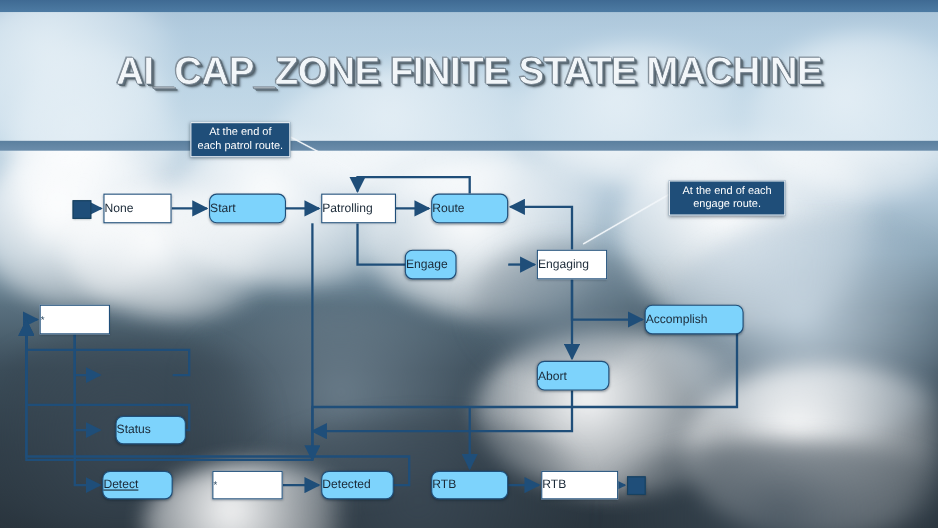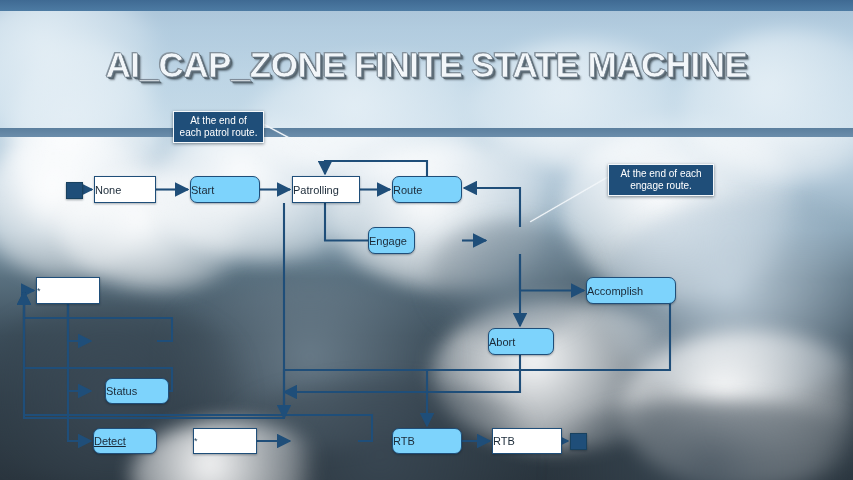--- a/index.html
+++ b/index.html
@@ -176,37 +176,43 @@
     </div>
     <div class="node white" style="left:292px;top:176px;width:68px;height:27px;">
       <span>Patrolling</span>
     </div>
     <div class="node blue" style="left:392px;top:176px;width:70px;height:27px;">
       <span>Route</span>
     </div>
     <div class="node blue" style="left:368px;top:227px;width:47px;height:27px;">
       <span>Engage</span>
     </div>
+    <div class="node white" style="left:488px;top:227px;width:64px;height:27px;">
+      <span>Engaging</span>
+    </div>
     <div class="node blue" style="left:586px;top:277px;width:90px;height:27px;">
       <span>Accomplish</span>
     </div>
     <div class="node blue" style="left:488px;top:328px;width:66px;height:27px;">
       <span>Abort</span>
     </div>
     <div class="node star" style="left:36px;top:277px;width:64px;height:27px;">
       <span>*</span>
     </div>
     <div class="node blue" style="left:93px;top:378px;width:64px;height:26px;margin-left:12px;">
       <span>Status</span>
     </div>
     <div class="node blue" style="left:93px;top:428px;width:64px;height:26px;text-decoration:underline;">
       <span>Detect</span>
     </div>
     <div class="node star" style="left:193px;top:428px;width:64px;height:26px;">
       <span>*</span>
+    </div>
+    <div class="node blue" style="left:292px;top:428px;width:66px;height:26px;">
+      <span>Detected</span>
     </div>
     <div class="node blue" style="left:392px;top:428px;width:70px;height:26px;">
       <span>RTB</span>
     </div>
     <div class="node white" style="left:492px;top:428px;width:70px;height:26px;">
       <span>RTB</span>
     </div>
 
     <div class="terminal" style="left:66px;top:182px;"></div>
     <div class="terminal" style="left:570px;top:433px;"></div>

